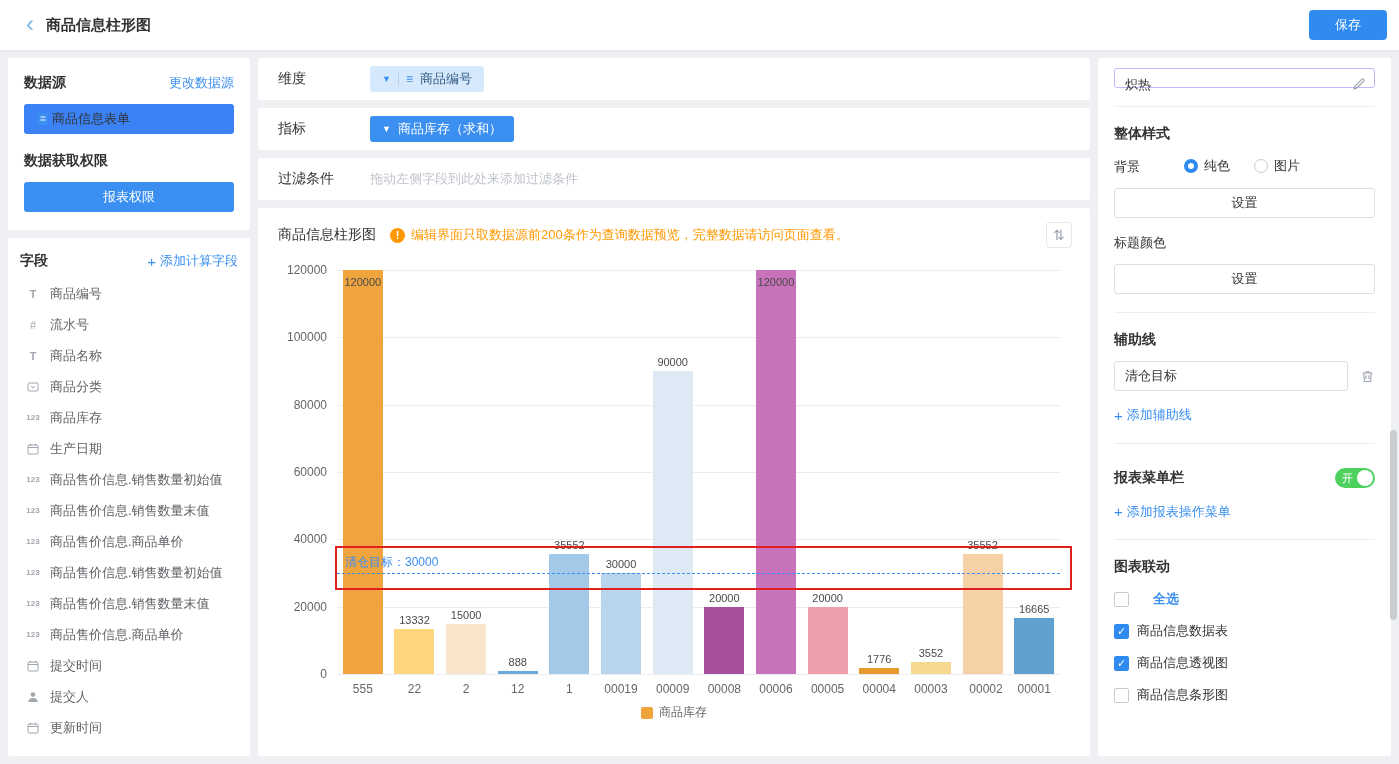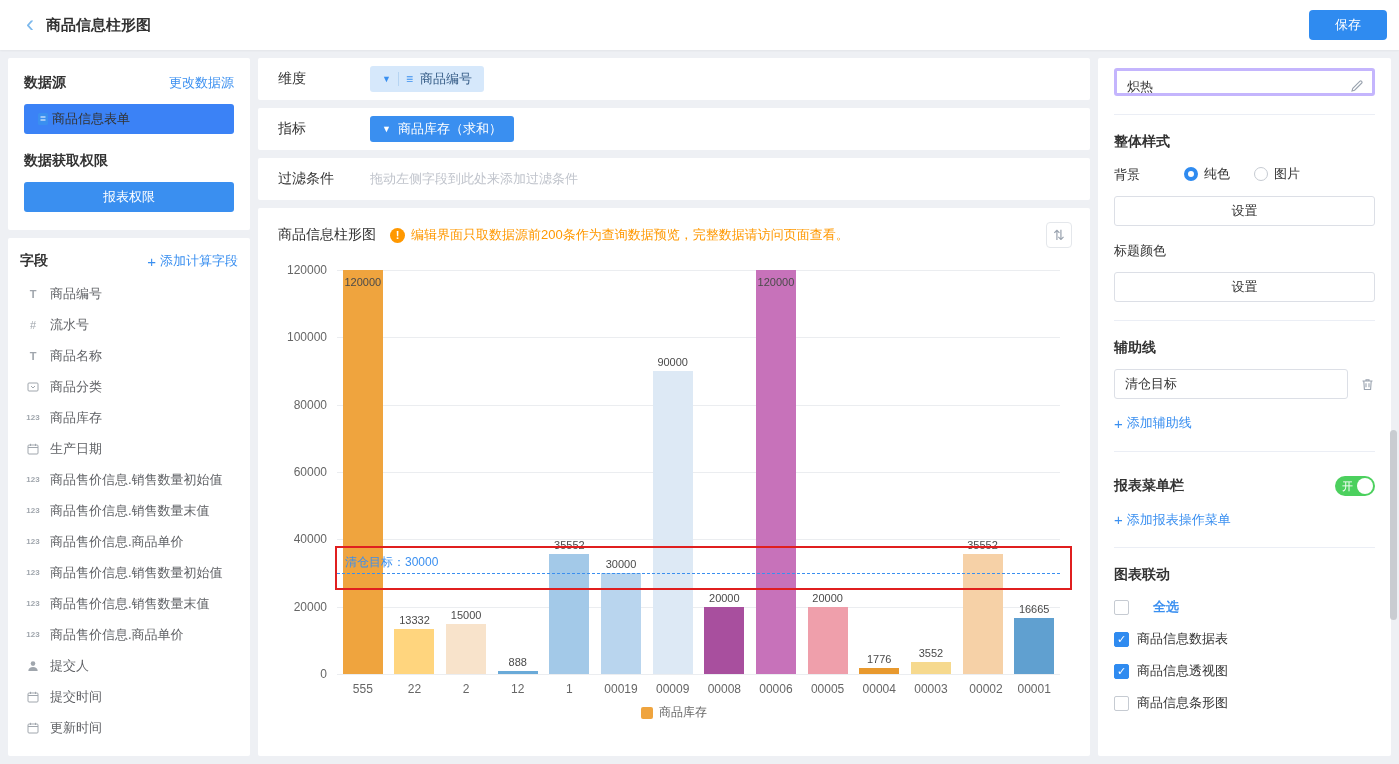--- a/index.html
+++ b/index.html
@@ -75,21 +75,21 @@
   .x-tick { position:absolute; top:412px; width:70px; text-align:center; font-size:12px; color:#666; }
   .ref-line { position:absolute; left:0; width:100%; height:0; border-top:1px dashed #3a8ff0; z-index:3; }
   .ref-label { position:absolute; font-size:12px; color:#3a8ff0; z-index:4; white-space:nowrap; }
   .highlight-box { position:absolute; border:2px solid #e01f1f; z-index:6; }
   .legend { position:absolute; top:496px; left:0; width:100%; display:flex; align-items:center;
             justify-content:center; gap:6px; font-size:12px; color:#666; cursor:pointer; }
   .legend-swatch { width:12px; height:12px; border-radius:2px; }
 
   
   .settings-panel { left:1098px; top:58px; width:293px; height:698px; padding:10px 16px; overflow:hidden; }
-  .title-input-wrap { position:relative; border:3px solid #c4b5fd; border-radius:3px; height:28px;
+  .title-input-wrap { position:relative; border:1px solid #c4b5fd; border-radius:3px; height:20px;
                       padding:7px 10px; font-size:13px; color:#333; cursor:text; }
   .edit-icon { position:absolute; right:8px; top:8px; cursor:pointer; }
   .divider { height:1px; background:#ebeef5; margin-top:18px; }
   .sec-title { font-size:14px; font-weight:bold; color:#333; margin-top:18px; }
   .sec-title.inline { margin-top:0; }
   .bg-row { display:flex; align-items:center; margin-top:14px; font-size:13px; }
   .bg-row .lbl { width:70px; color:#333; }
   .radio-opt { display:inline-flex; align-items:center; gap:6px; margin-right:24px; cursor:pointer; }
   .radio { width:14px; height:14px; border-radius:50%; border:1px solid #c6cbd2; background:#fff; flex-shrink:0;}
   .radio.selected { border:4px solid #2f8bf0; }
@@ -230,36 +230,36 @@
         </div>
         <div class="field-row">
           <span class="field-icon">
             <span class="gi gi-num">123</span>
           </span>
           <span class="field-label">商品售价信息.商品单价</span>
         </div>
         <div class="field-row">
           <span class="field-icon">
             <svg width="12" height="12" viewBox="0 0 12 12">
-              <circle cx="6" cy="3.6" r="2.3" fill="#a0a6ad"></circle>
-              <path d="M1.3 11c0-2.6 2.1-4.1 4.7-4.1s4.7 1.5 4.7 4.1z" fill="#a0a6ad"></path>
-            </svg>
-          </span>
-          <span class="field-label">提交人</span>
-        </div>
-        <div class="field-row">
-          <span class="field-icon">
-            <svg width="12" height="12" viewBox="0 0 12 12">
               <rect x="1" y="2" width="10" height="9" rx="1" fill="none" stroke="#a0a6ad"></rect>
               <line x1="1" y1="4.5" x2="11" y2="4.5" stroke="#a0a6ad"></line>
               <line x1="3.5" y1="0.8" x2="3.5" y2="3" stroke="#a0a6ad"></line>
               <line x1="8.5" y1="0.8" x2="8.5" y2="3" stroke="#a0a6ad"></line>
             </svg>
           </span>
           <span class="field-label">提交时间</span>
+        </div>
+        <div class="field-row">
+          <span class="field-icon">
+            <svg width="12" height="12" viewBox="0 0 12 12">
+              <circle cx="6" cy="3.6" r="2.3" fill="#a0a6ad"></circle>
+              <path d="M1.3 11c0-2.6 2.1-4.1 4.7-4.1s4.7 1.5 4.7 4.1z" fill="#a0a6ad"></path>
+            </svg>
+          </span>
+          <span class="field-label">提交人</span>
         </div>
         <div class="field-row">
           <span class="field-icon">
             <svg width="12" height="12" viewBox="0 0 12 12">
               <rect x="1" y="2" width="10" height="9" rx="1" fill="none" stroke="#a0a6ad"></rect>
               <line x1="1" y1="4.5" x2="11" y2="4.5" stroke="#a0a6ad"></line>
               <line x1="3.5" y1="0.8" x2="3.5" y2="3" stroke="#a0a6ad"></line>
               <line x1="8.5" y1="0.8" x2="8.5" y2="3" stroke="#a0a6ad"></line>
             </svg>
           </span>

